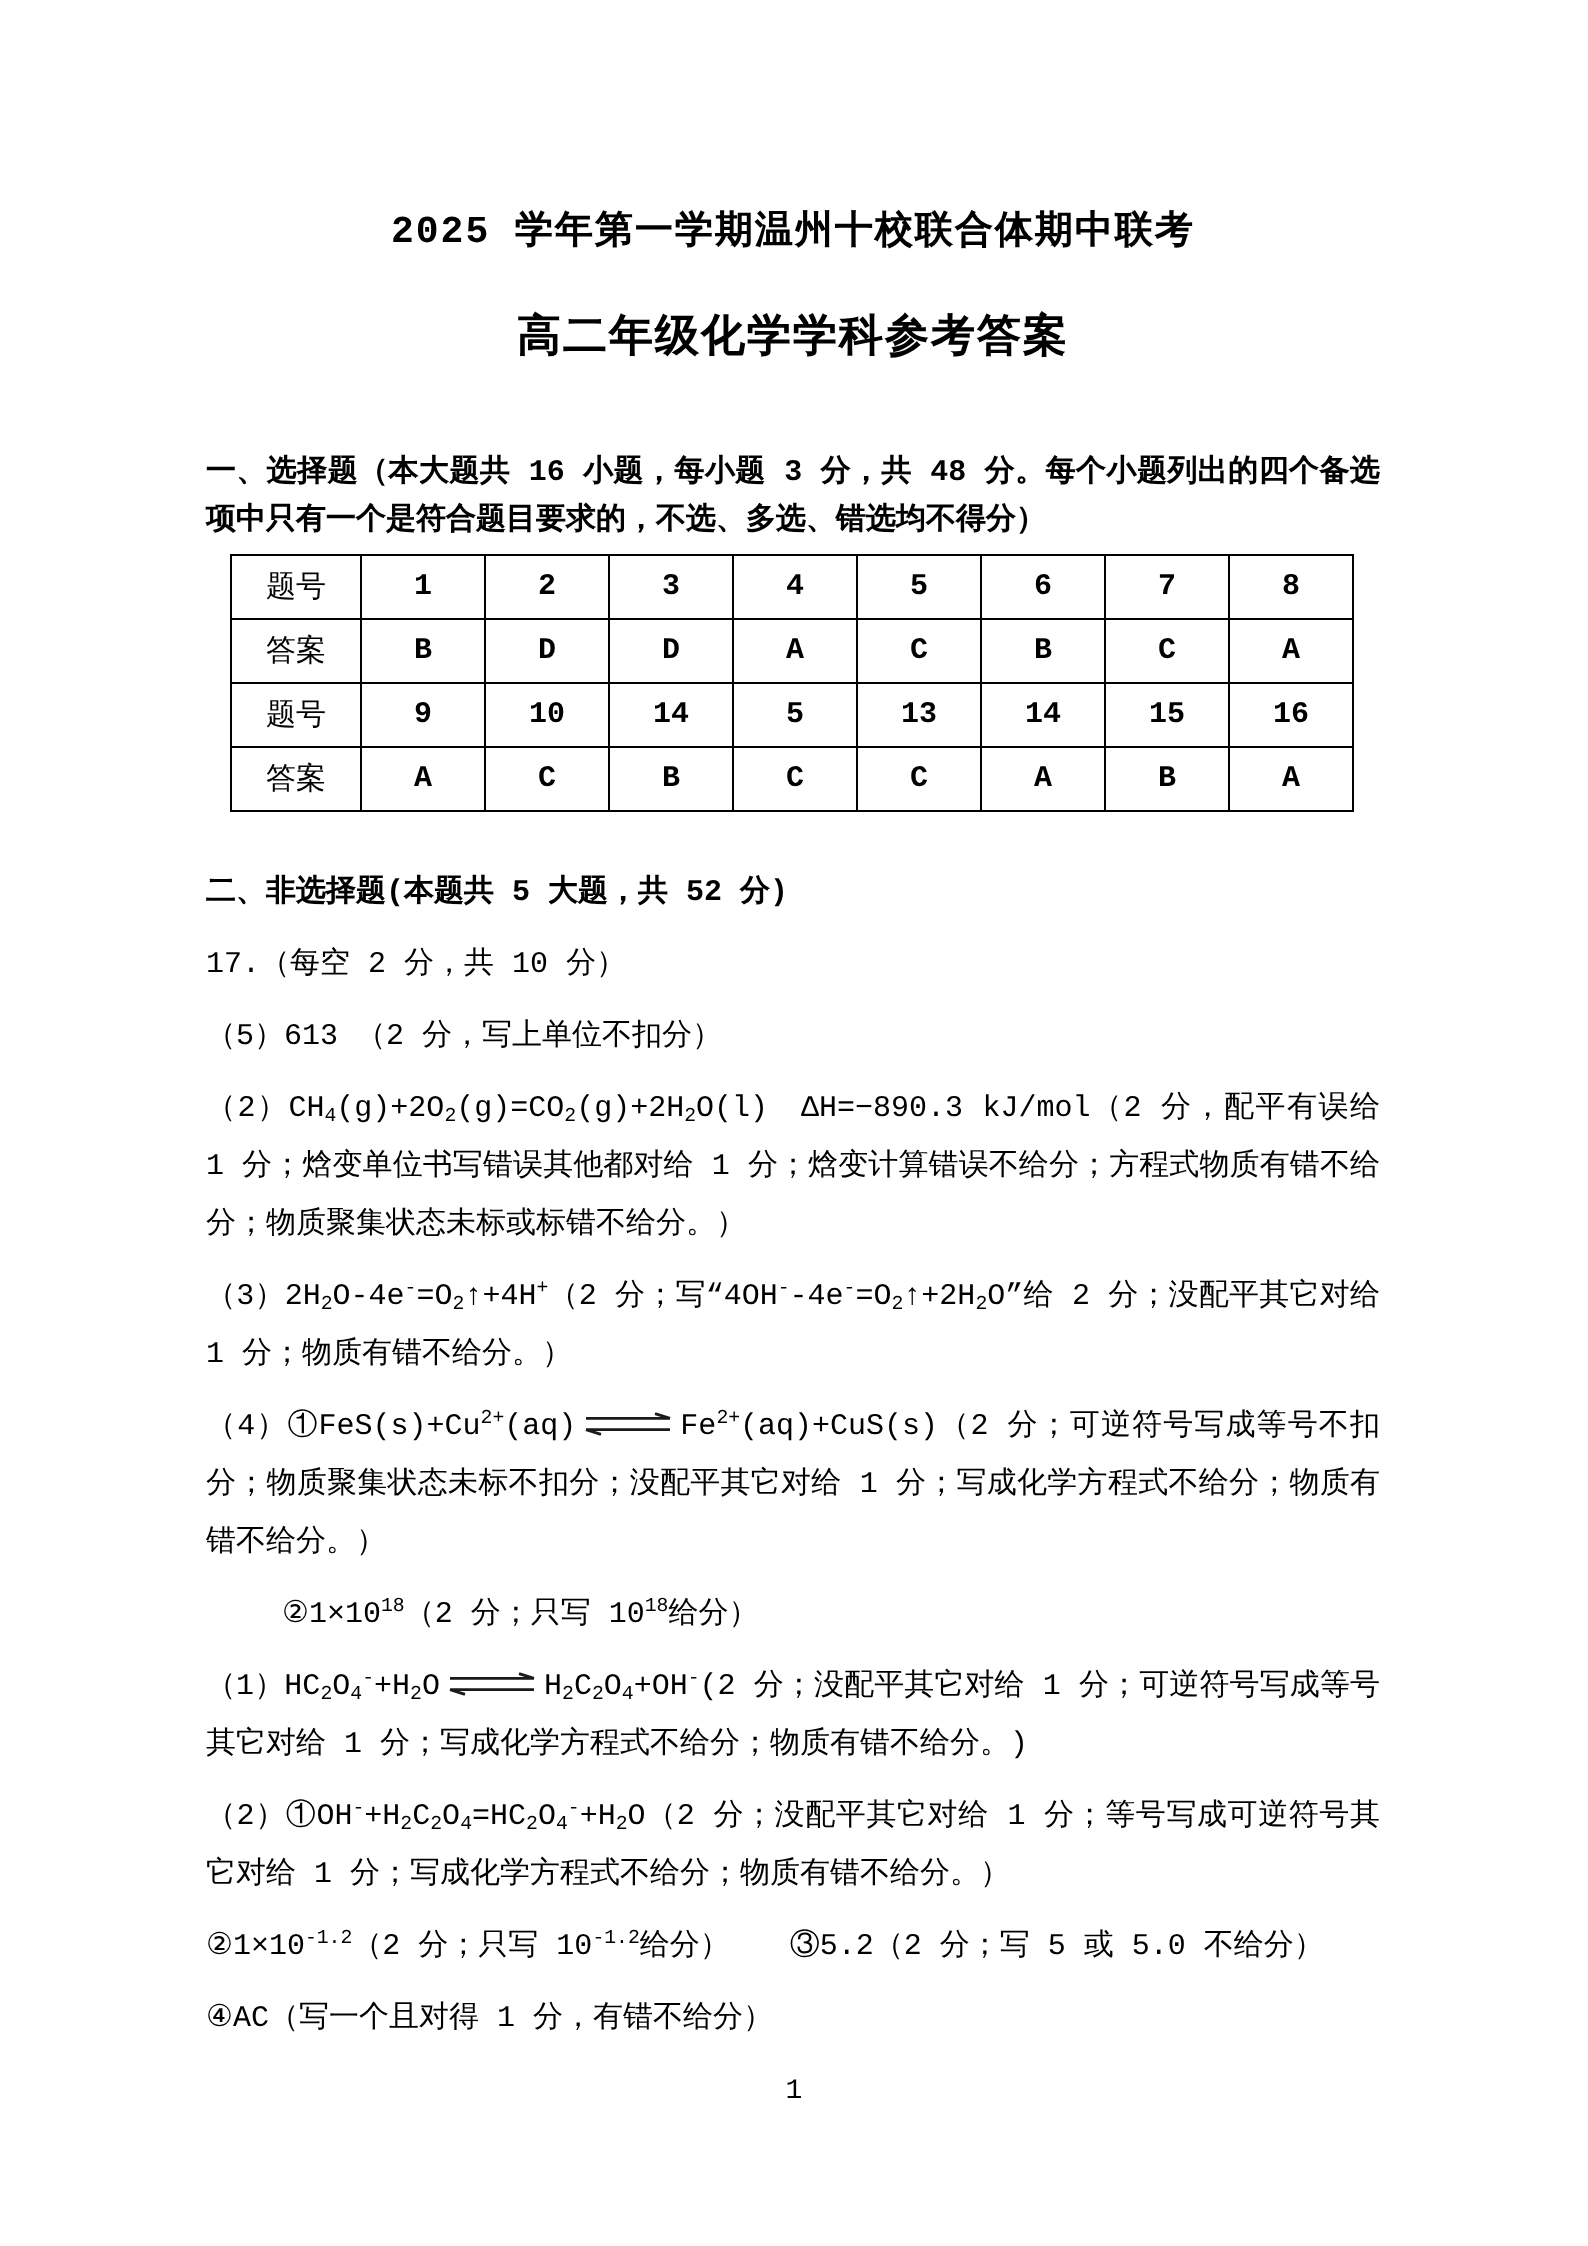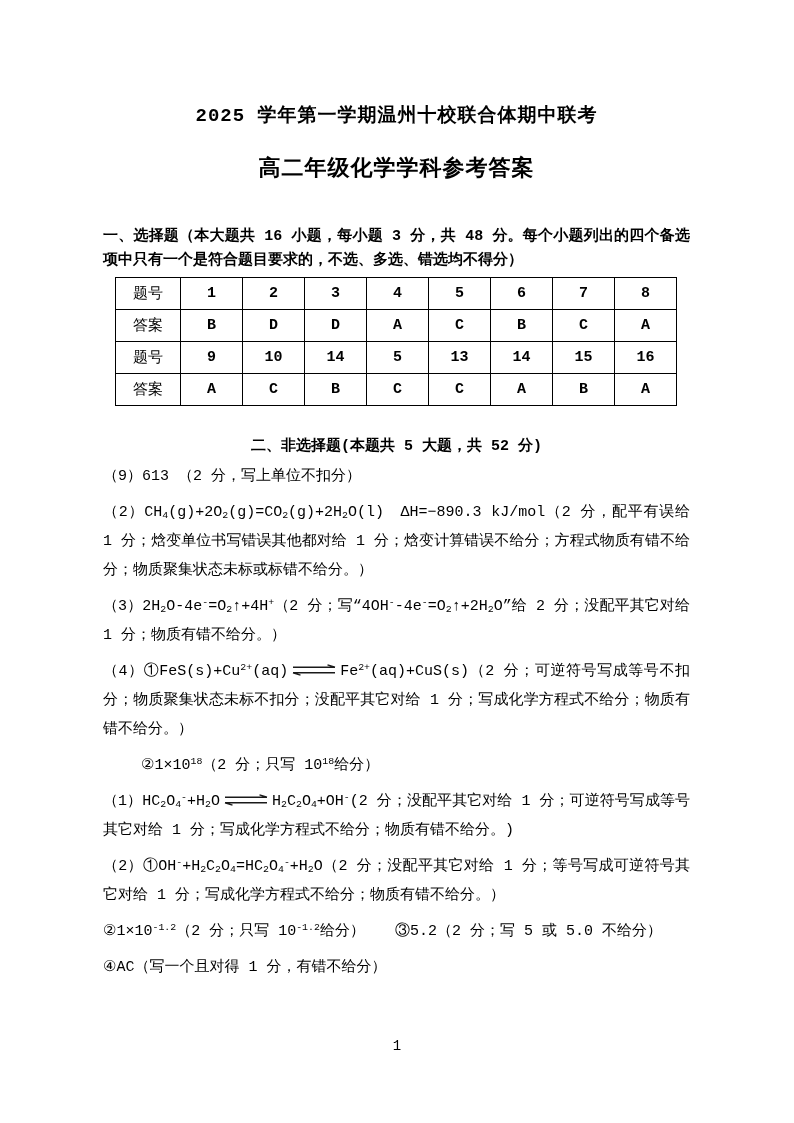--- a/index.html
+++ b/index.html
@@ -40,21 +40,20 @@
     height:31px;
     font-size:15px;
     padding:0;
   }
   td.lbl{width:64px;font-weight:normal;font-size:14.5px;}
   td.val{width:61px;font-weight:bold;}
   .sec2-head{
     font-weight:bold;
     font-size:15px;
     margin:30px 0 6px 0;
-    text-align:center;
   }
   .para{
     font-size:15px;
     line-height:29px;
     text-align:justify;
     margin:7px 0;
   }
   .q-title{margin-top:13px;}
   .indent1{padding-left:38px;}
   sub,sup{font-size:66%;line-height:0;}
@@ -124,21 +123,22 @@
           <td class="val">C</td>
           <td class="val">A</td>
           <td class="val">B</td>
           <td class="val">A</td>
         </tr>
       </tbody>
     </table>
 
     <div class="sec2-head">二、非选择题(本题共 5 大题，共 52 分)</div>
 
-    <div class="para">（9）613 （2 分，写上单位不扣分）</div>
+    <div class="para q-title">17.（每空 2 分，共 10 分）</div>
+    <div class="para">（5）613 （2 分，写上单位不扣分）</div>
     <div class="para"><span>（2）CH</span><sub>4</sub><span>(g)+2O</span><sub>2</sub><span>(g)=CO</span><sub>2</sub><span>(g)+2H</span><sub>2</sub><span>O(l)　ΔH=−890.3 kJ/mol（2 分，配平有误给 1 分；焓变单位书写错误其他都对给 1 分；焓变计算错误不给分；方程式物质有错不给分；物质聚集状态未标或标错不给分。）</span></div>
     <div class="para"><span>（3）2H</span><sub>2</sub><span>O-4e</span><sup>-</sup><span>=O</span><sub>2</sub><span>↑+4H</span><sup>+</sup><span>（2 分；写“4OH</span><sup>-</sup><span>-4e</span><sup>-</sup><span>=O</span><sub>2</sub><span>↑+2H</span><sub>2</sub><span>O”给 2 分；没配平其它对给 1 分；物质有错不给分。）</span></div>
     <div class="para"><span>（4）①FeS(s)+Cu</span><sup>2+</sup><span>(aq)</span><span class="eq-arrow"><svg width="44" height="12" viewBox="0 0 44 12">
             <path d="M1 3.2 H43 M43 3.2 L35.5 0.8 M43 8.8 H1 M1 8.8 L8.5 11.2" fill="none" stroke="#1a1a1a" stroke-width="1.4"></path>
           </svg></span><span>Fe</span><sup>2+</sup><span>(aq)+CuS(s)（2 分；可逆符号写成等号不扣分；物质聚集状态未标不扣分；没配平其它对给 1 分；写成化学方程式不给分；物质有错不给分。）</span></div>
     <div class="para indent1"><span>②1×10</span><sup>18</sup><span>（2 分；只写 10</span><sup>18</sup><span>给分）</span></div>
 
     <div class="para"><span>（1）HC</span><sub>2</sub><span>O</span><sub>4</sub><sup>-</sup><span>+H</span><sub>2</sub><span>O</span><span class="eq-arrow"><svg width="44" height="12" viewBox="0 0 44 12">
             <path d="M1 3.2 H43 M43 3.2 L35.5 0.8 M43 8.8 H1 M1 8.8 L8.5 11.2" fill="none" stroke="#1a1a1a" stroke-width="1.4"></path>
           </svg></span><span>H</span><sub>2</sub><span>C</span><sub>2</sub><span>O</span><sub>4</sub><span>+OH</span><sup>-</sup><span>(2 分；没配平其它对给 1 分；可逆符号写成等号其它对给 1 分；写成化学方程式不给分；物质有错不给分。)</span></div>

